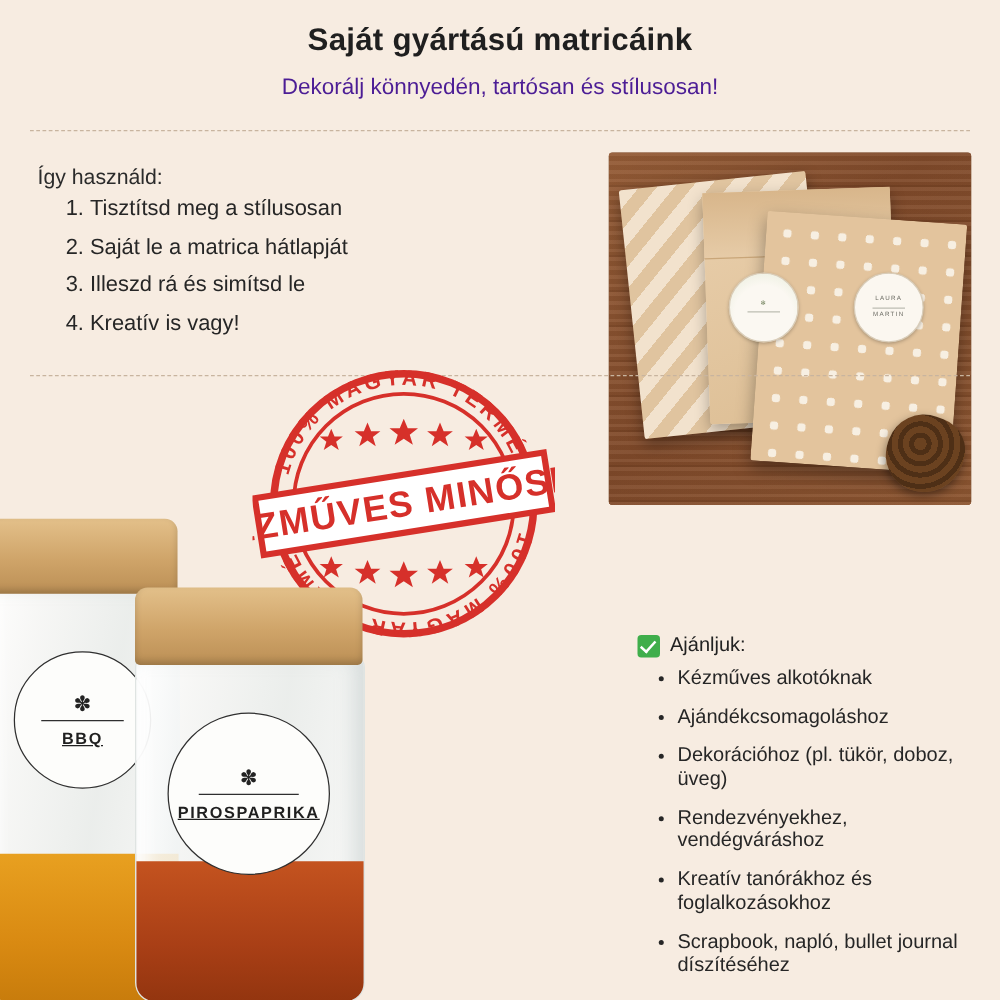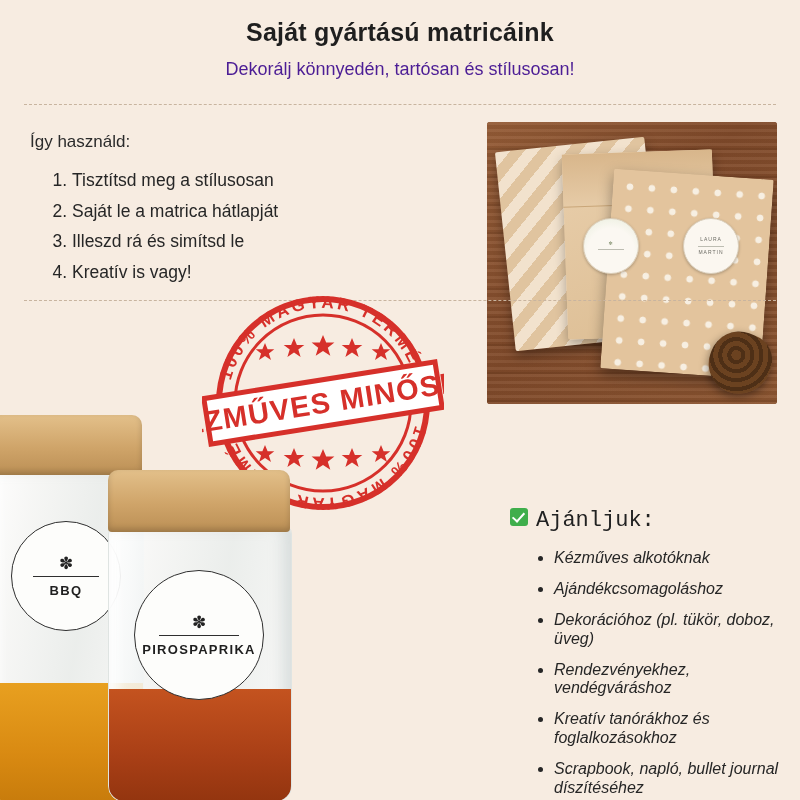--- a/index.html
+++ b/index.html
@@ -57,21 +57,21 @@
   
   .howto {
     position: absolute;
     left: 30px;
     top: 132px;
     width: 430px;
   }
   .howto-title {
     font-size: 17px;
     color: #2b2b2b;
-    margin-bottom: 20px;
+    margin-bottom: 6px;
   }
   ol.steps {
     margin: 0;
     padding-left: 42px;
     list-style-type: decimal;
   }
   ol.steps li {
     font-size: 17.5px;
     line-height: 1.0;
     margin-bottom: 13px;
@@ -213,26 +213,25 @@
 
   
   .recommend {
     position: absolute;
     left: 510px;
     top: 508px;
     width: 285px;
   }
   .rec-head {
     display: flex;
-    align-items: flex-start;
+    align-items: flex-end;
     gap: 8px;
-    font-size: 22px;
+    font-size: 16px;
     color: #222;
     margin-bottom: 8px;
-    font-family: Liberation Mono, monospace;
   }
   .checkbox {
     width: 18px;
     height: 18px;
     background: #3fae4b;
     border-radius: 3px;
     position: relative;
     flex: none;
   }
   .checkbox:after {
@@ -240,24 +239,23 @@
     position: absolute;
     left: 5px;
     top: 2px;
     width: 5px;
     height: 10px;
     border: solid #fff;
     border-width: 0 2.4px 2.4px 0;
     transform: rotate(42deg);
   }
   ul.rec-list {
-    margin: 16px;
+    margin: 4px;
     padding-left: 28px;
     list-style-type: disc;
-    font-style: italic;
   }
   ul.rec-list li {
     font-size: 16px;
     line-height: 1.18;
     margin-bottom: 12px;
     color: #262626;
   }
 
   
   .jars {
@@ -321,20 +319,21 @@
   }
   .label .rule {
     width: 62%;
     border-top: 1px solid #2f2f2f;
     margin-bottom: 6px;
   }
   .label .txt {
     font-size: 13px;
     letter-spacing: 1.3px;
     font-weight: bold;
+    text-decoration: underline;
   }
 
   
   #jar1 { left: 0px; width: 152px; height: 385px; }
   #jar1 .lid { top: 0; height: 60px; }
   #jar1 .glass { top: 52px; height: 333px; }
   #jar1 .spice { height: 118px; background: linear-gradient(180deg, #e8a020, #d98a12 60%, #c87c0c); }
   #jar1 .label { top: 106px; width: 108px; height: 108px; }
 
   

